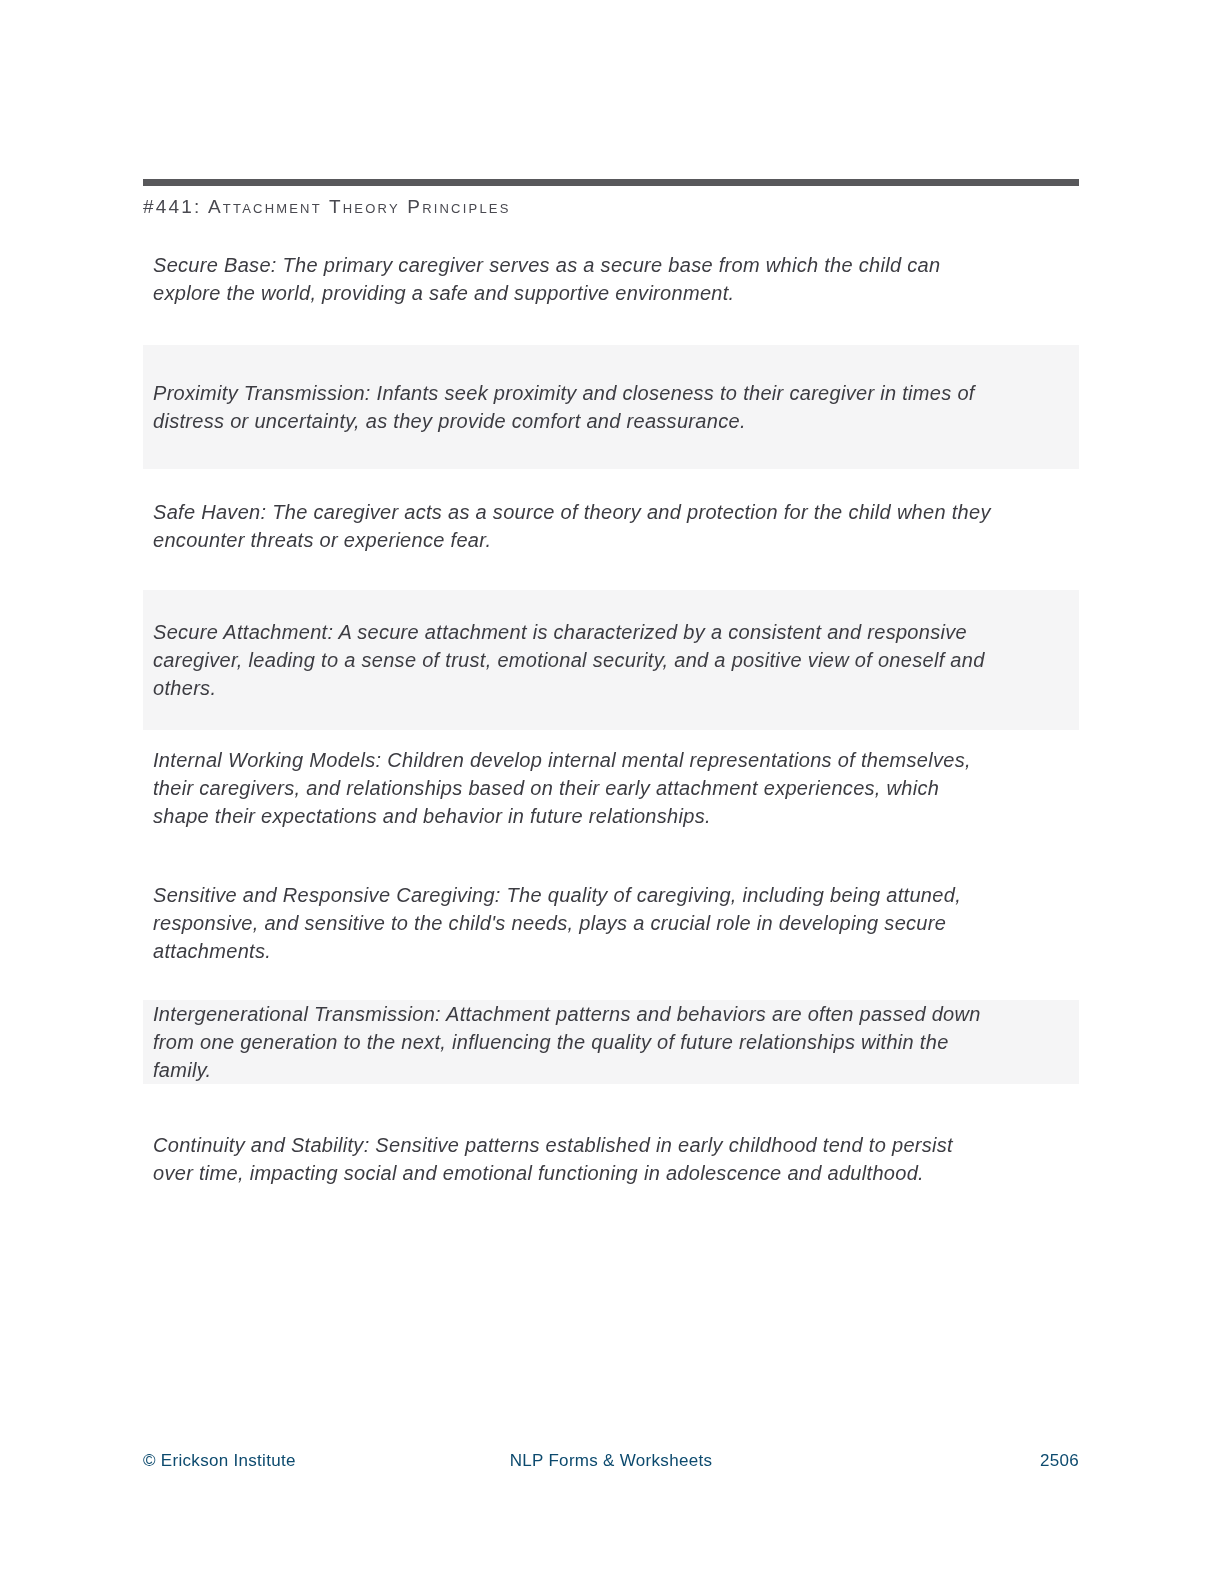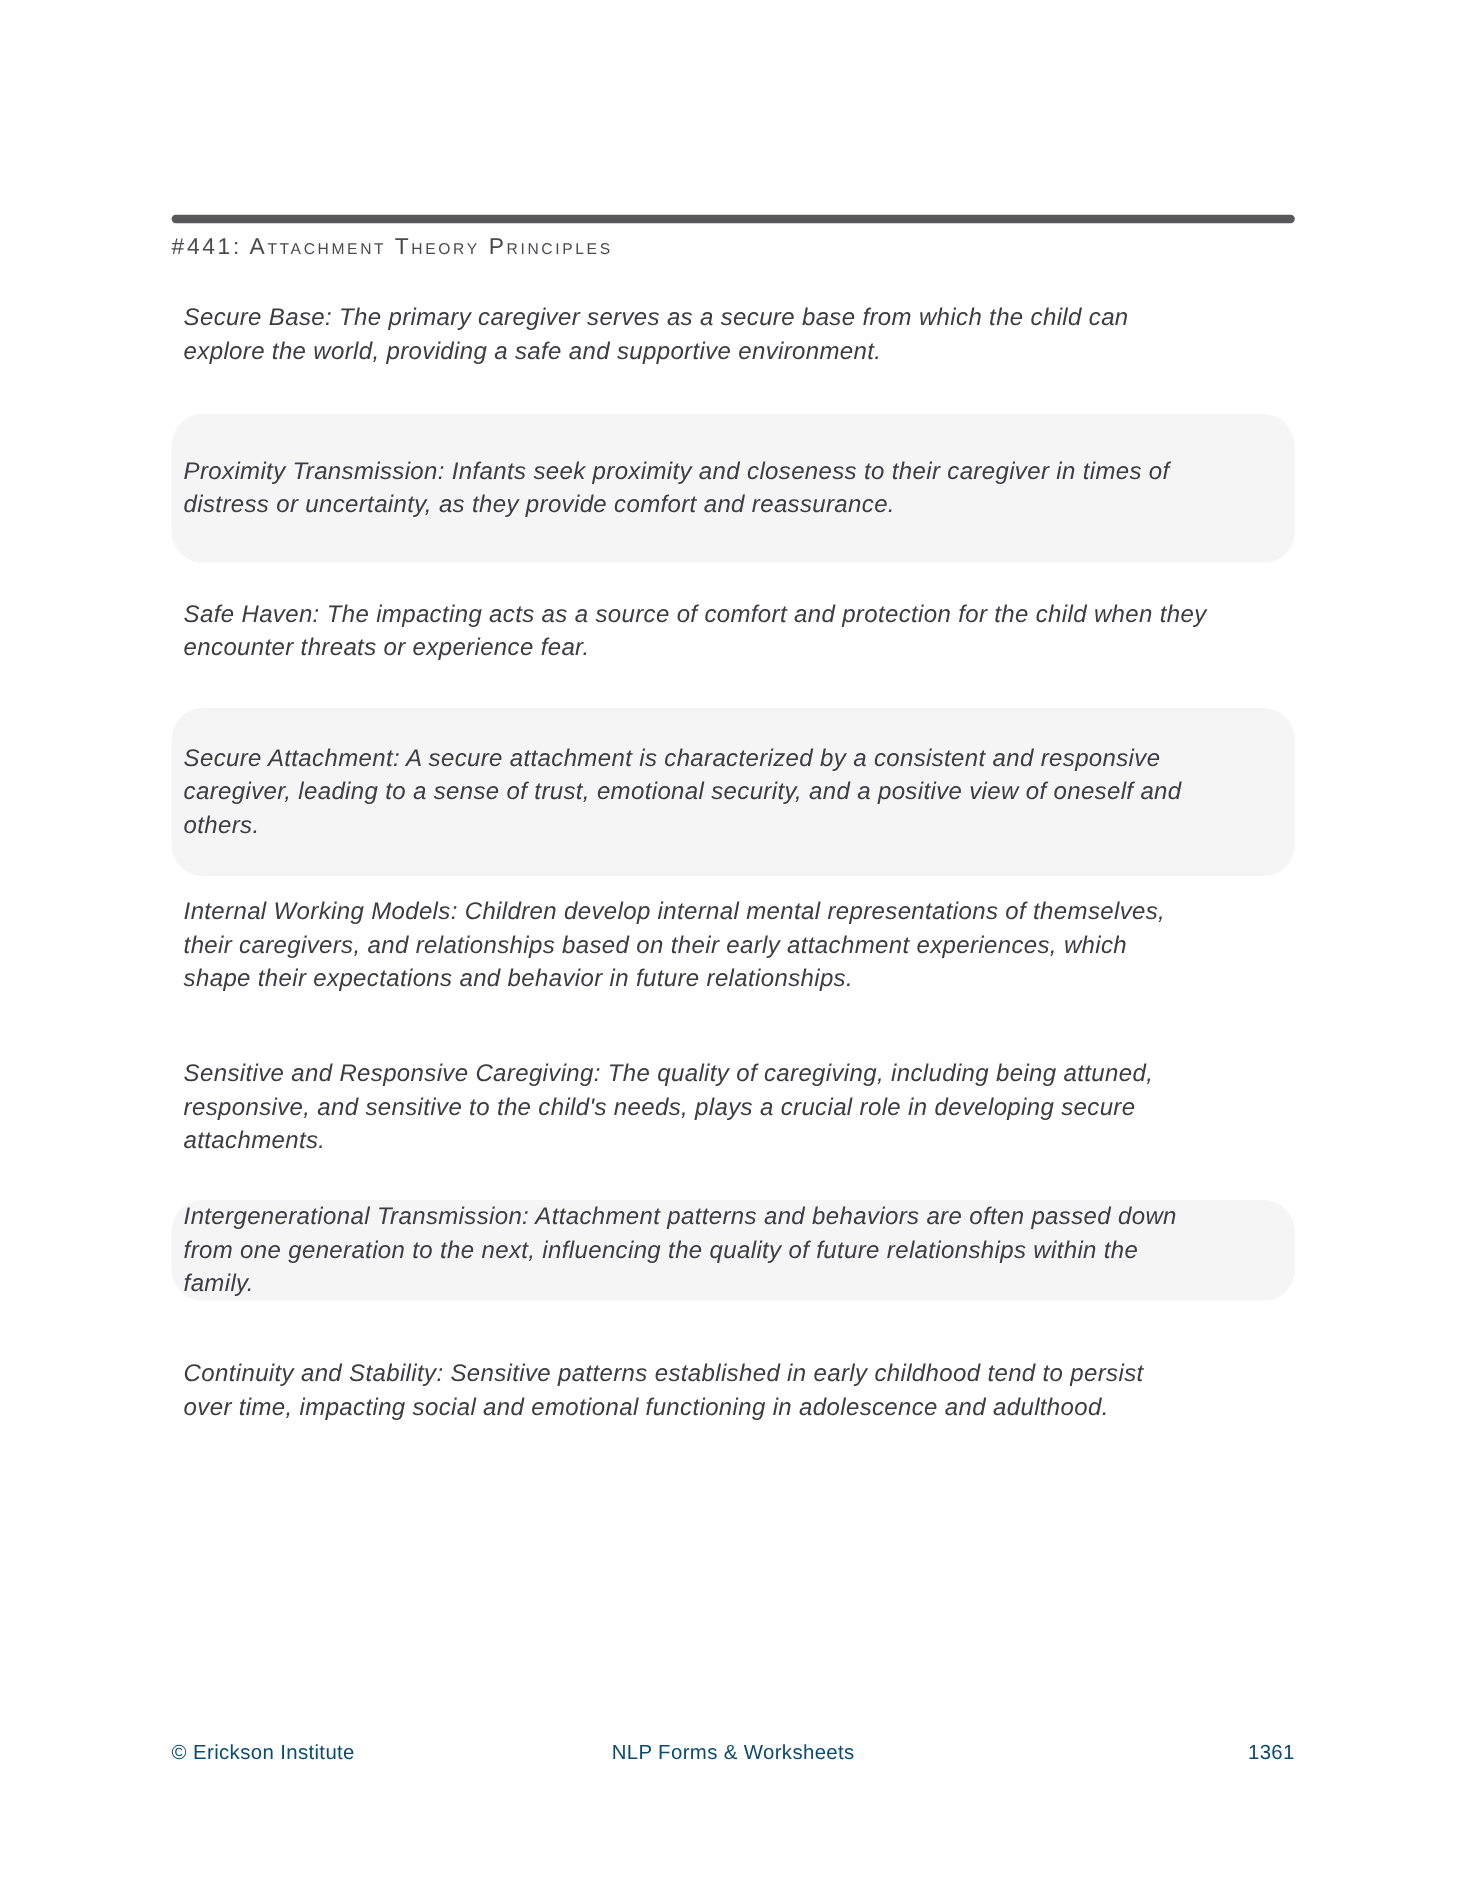--- a/index.html
+++ b/index.html
@@ -1,15 +1,15 @@
 <!DOCTYPE html>
 <html style="--accent-bar: #58585b; --highlight: #f5f5f6;"><head>
 <meta charset="utf-8">
 <style>
-  * { margin: 0; padding: 0; box-sizing: border-box; border-radius: 26px; }
+  * { margin: 0; padding: 0; box-sizing: border-box; }
   html, body { background: #ffffff; }
   body {
     width: 1224px;
     height: 1584px;
     position: relative;
     font-family: "Liberation Sans", sans-serif;
   }
   .page {
     position: absolute;
     inset: 0;
@@ -81,21 +81,21 @@
 <div class="page">
   <div class="content">
     <div class="accent-bar"></div>
     <h1 class="doc-title">#441: Attachment Theory Principles</h1>
 
     <div class="paragraphs">
       <p class="principle">Secure Base: The primary caregiver serves as a secure base from which the child can
 explore the world, providing a safe and supportive environment.</p>
       <p class="principle highlight">Proximity Transmission: Infants seek proximity and closeness to their caregiver in times of
 distress or uncertainty, as they provide comfort and reassurance.</p>
-      <p class="principle">Safe Haven: The impacting acts as a source of comfort and protection for the child when they
+      <p class="principle">Safe Haven: The caregiver acts as a source of theory and protection for the child when they
 encounter threats or experience fear.</p>
       <p class="principle highlight">Secure Attachment: A secure attachment is characterized by a consistent and responsive
 caregiver, leading to a sense of trust, emotional security, and a positive view of oneself and
 others.</p>
       <p class="principle">Internal Working Models: Children develop internal mental representations of themselves,
 their caregivers, and relationships based on their early attachment experiences, which
 shape their expectations and behavior in future relationships.</p>
       <p class="principle">Sensitive and Responsive Caregiving: The quality of caregiving, including being attuned,
 responsive, and sensitive to the child's needs, plays a crucial role in developing secure
 attachments.</p>
@@ -103,15 +103,15 @@
 from one generation to the next, influencing the quality of future relationships within the
 family.</p>
       <p class="principle">Continuity and Stability: Sensitive patterns established in early childhood tend to persist
 over time, impacting social and emotional functioning in adolescence and adulthood.</p>
     </div>
   </div>
 
   <div class="footer">
     <span class="left">© Erickson Institute</span>
     <span class="mid">NLP Forms &amp; Worksheets</span>
-    <span class="right">1361</span>
+    <span class="right">2506</span>
   </div>
 </div>
 
 </body></html>

